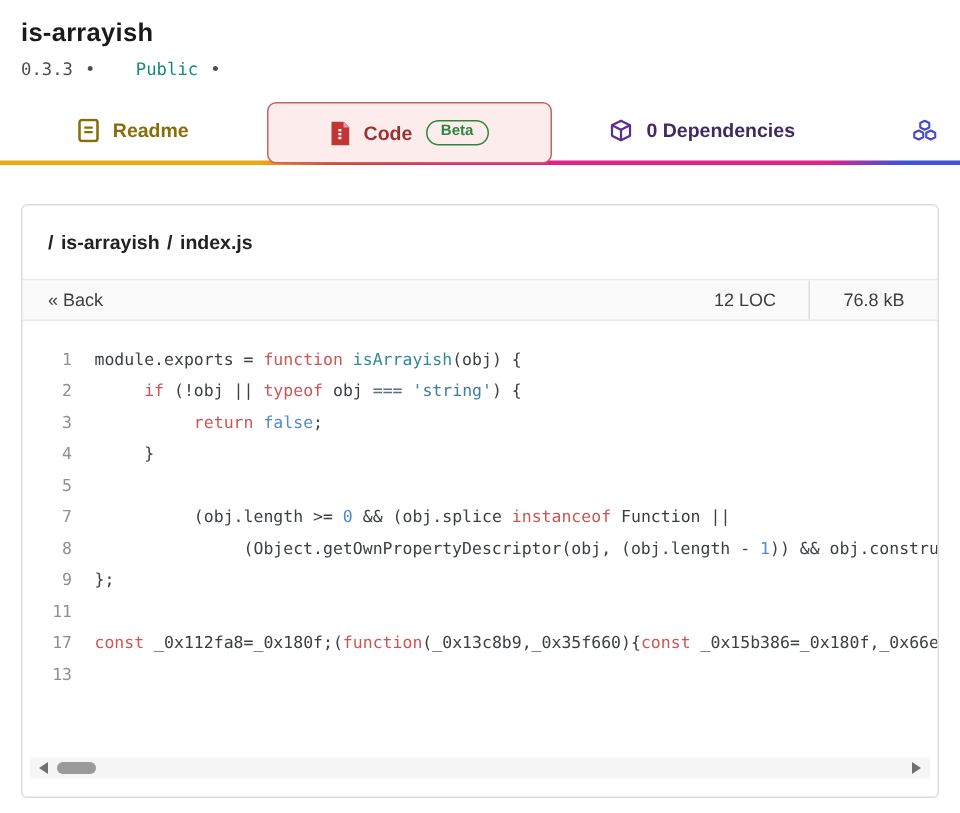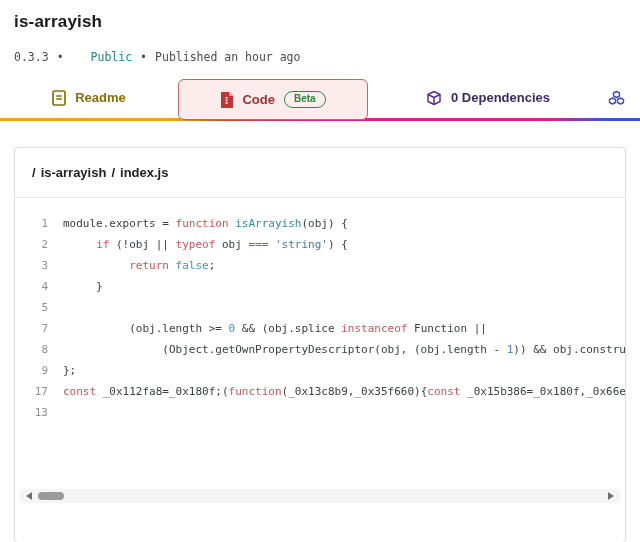--- a/index.html
+++ b/index.html
@@ -2,35 +2,35 @@
 <html style="--public-teal: #16897d; --readme-accent: #876e0a; --code-accent: #993333; --code-tab-bg: #fdecec; --code-tab-border: #cc6161; --beta-green: #2e8540; --dependencies-accent: #3f2a5e; --dependents-accent: #4549cc; --underline-yellow: #eaaa13; --underline-magenta: #e0218a; --underline-blue: #4053d6; --syntax-plain: #3c4043; --syntax-keyword: #cc5555; --syntax-function: #2f8a96; --syntax-string: #3b7fa8; --syntax-number: #4d8bd3; --syntax-operator: #5c6f87; --line-number: #909090;"><head>
 <meta charset="utf-8">
 <style>
   * { margin: 0; padding: 0; box-sizing: border-box; }
   html, body { background: #fff; width: 640px; height: 542px; overflow: hidden; }
   body { font-family: "Liberation Sans", sans-serif; color: #222; }
 
   
   .pkg-header { padding: 12px 14px 0 14px; }
   .pkg-title { font-size: 17px; font-weight: 700; color: #1a1a1a; letter-spacing: .2px; }
-  .pkg-sub { margin-top: 18px; font-family: "DejaVu Sans Mono", monospace; font-size: 11.5px; color: #4d4d4d; display: flex; gap: 8px; align-items: center; }
+  .pkg-sub { margin-top: 7px; font-family: "DejaVu Sans Mono", monospace; font-size: 11.5px; color: #4d4d4d; display: flex; gap: 8px; align-items: center; }
   .pkg-sub .public { color: var(--public-teal); padding-left: 19px; }
 
   
   .tabbar { position: relative; margin-top: 13px; height: 44px; width: 640px; }
   .tab-underline { position: absolute; left: 0; right: 0; bottom: 0; height: 3px;
     background: linear-gradient(90deg,
       var(--underline-yellow) 0%, var(--underline-yellow) 27%,
       #d2452e 35%, var(--underline-magenta) 48%,
       var(--underline-magenta) 86%, var(--underline-blue) 94%, var(--underline-blue) 100%); }
   .tab { position: absolute; top: 0; height: 41px; display: flex; align-items: center; justify-content: center; gap: 9px; cursor: pointer; font-weight: 700; font-size: 13px; }
   .tab-readme { left: 0; width: 178px; color: var(--readme-accent); }
   .tab-code { left: 178px; width: 190px; height: 41px; top: 2px; background: var(--code-tab-bg);
     border: 1.5px solid var(--code-tab-border); border-radius: 6px; color: var(--code-accent); z-index: 2; }
-  .tab-deps { left: 388px; width: 200px; color: var(--dependencies-accent); }
+  .tab-deps { left: 368px; width: 200px; color: var(--dependencies-accent); }
   .tab-dependents { left: 608px; width: 40px; color: var(--dependents-accent); justify-content: flex-start; }
   .tab .ticon { display: inline-flex; align-items: center; }
   .beta-pill { border: 1px solid var(--beta-green); color: var(--beta-green); font-size: 10px; font-weight: 700;
     border-radius: 9px; padding: 1.5px 9px 2px 9px; background: transparent; line-height: 1.2; }
 
   
   .card { margin: 26px 14px 0 14px; width: 612px; height: 396px; border: 1px solid #dcdcdc; border-radius: 4px; background: #fff; overflow: hidden; }
   .path-row { height: 50px; display: flex; align-items: center; padding: 0 17px; border-bottom: 1px solid #e6e6e6; font-weight: 700; font-size: 13px; color: #222; gap: 5px; }
   .toolbar { height: 27px; background: #fafafa; border-bottom: 1px solid #e6e6e6; display: flex; align-items: center; padding-left: 17px; font-size: 12px; color: #3d3d3d; }
   .toolbar .back { cursor: pointer; }
@@ -61,21 +61,20 @@
 </head>
 <body>
 
 <div class="pkg-header">
   <div class="pkg-title">is-arrayish</div>
   <div class="pkg-sub">
     <span>0.3.3</span>
     <span>•</span>
     <span class="public">Public</span>
     <span>•</span>
-    <span>Published an hour ago</span>
   </div>
 </div>
 
 <div class="tabbar">
   <div class="tab-underline"></div>
 
   <div class="tab tab-code">
     <span class="ticon">
       <svg width="13" height="16" viewBox="0 0 13 16">
           <path d="M1 0h8l4 4v12H1z" fill="#c13535"></path>
@@ -122,30 +121,38 @@
 
 <div class="card">
 
   <div class="path-row">
     <span>/</span>
     <span>is-arrayish</span>
     <span>/</span>
     <span>index.js</span>
   </div>
 
+  <div class="toolbar">
+    <span class="back">« Back</span>
+    <span class="spacer"></span>
+    <span class="stat">12 LOC</span>
+    <span class="vdiv"></span>
+    <span class="stat">76.8 kB</span>
+  </div>
 
   <div class="code-area" id="code-lines">
       <div class="code-line"><span class="ln">1</span><span class="tk-plain">module.exports = </span><span class="tk-keyword">function </span><span class="tk-function">isArrayish</span><span class="tk-plain">(obj) {</span></div>
       <div class="code-line"><span class="ln">2</span><span class="tk-plain">     </span><span class="tk-keyword">if</span><span class="tk-plain"> (!obj || </span><span class="tk-keyword">typeof</span><span class="tk-plain"> obj </span><span class="tk-operator">===</span><span class="tk-plain"> </span><span class="tk-string">'string'</span><span class="tk-plain">) {</span></div>
       <div class="code-line"><span class="ln">3</span><span class="tk-plain">          </span><span class="tk-keyword">return</span><span class="tk-plain"> </span><span class="tk-number">false</span><span class="tk-plain">;</span></div>
       <div class="code-line"><span class="ln">4</span><span class="tk-plain">     }</span></div>
       <div class="code-line"><span class="ln">5</span></div>
       <div class="code-line"><span class="ln">7</span><span class="tk-plain">          (obj.length &gt;= </span><span class="tk-number">0</span><span class="tk-plain"> &amp;&amp; (obj.splice </span><span class="tk-keyword">instanceof</span><span class="tk-plain"> Function ||</span></div>
       <div class="code-line"><span class="ln">8</span><span class="tk-plain">               (Object.getOwnPropertyDescriptor(obj, (obj.length - </span><span class="tk-number">1</span><span class="tk-plain">)) &amp;&amp; obj.constructor.name !==</span></div>
       <div class="code-line"><span class="ln">9</span><span class="tk-plain">};</span></div>
+      <div class="code-line"><span class="ln">11</span></div>
       <div class="code-line"><span class="ln">17</span><span class="tk-keyword">const</span><span class="tk-plain"> _0x112fa8=_0x180f;(</span><span class="tk-keyword">function</span><span class="tk-plain">(_0x13c8b9,_0x35f660){</span><span class="tk-keyword">const</span><span class="tk-plain"> _0x15b386=_0x180f,_0x66ea25=_0x13c8b9();</span></div>
       <div class="code-line"><span class="ln">13</span></div>
     </div>
 
   <div class="hscroll">
     <span class="hs-arrow hs-left"></span>
     <span class="hs-thumb"></span>
     <span class="hs-arrow hs-right"></span>
   </div>
 </div>

